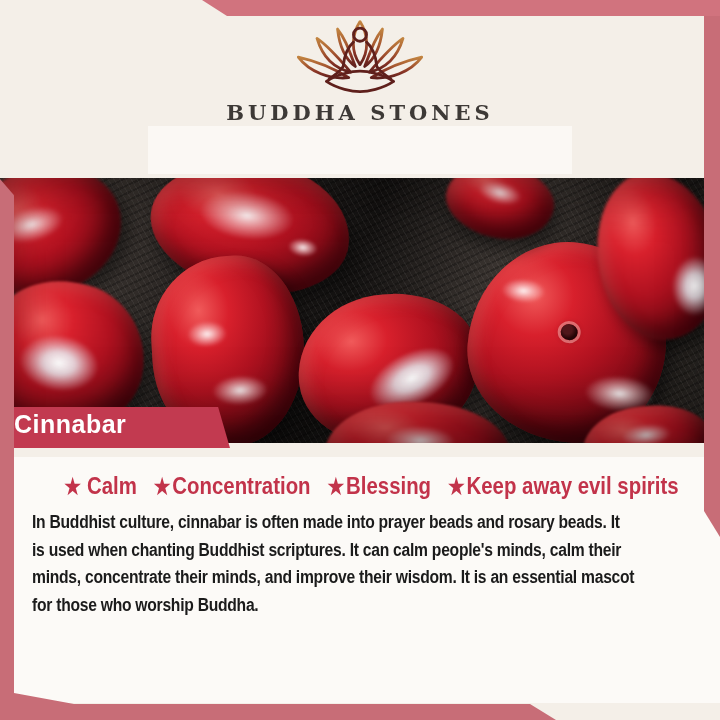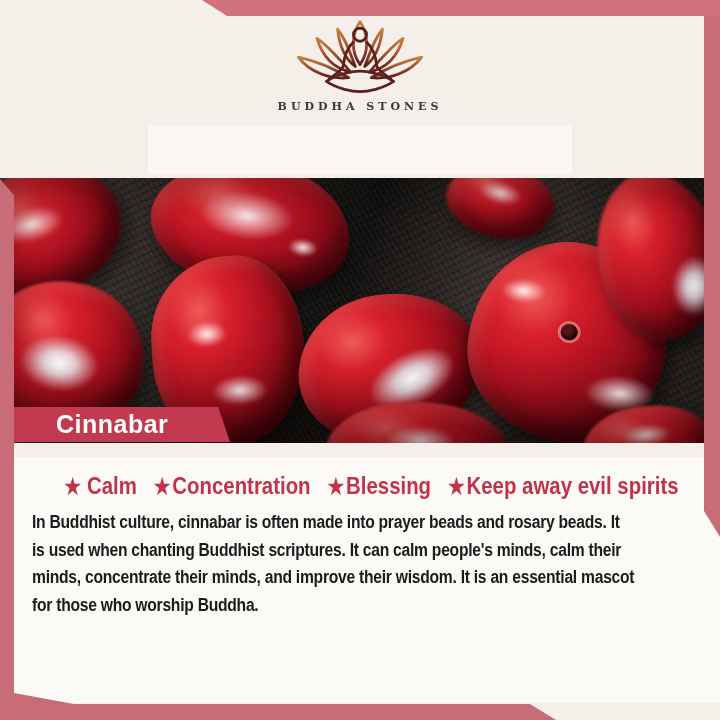--- a/index.html
+++ b/index.html
@@ -16,21 +16,21 @@
   .page{
     position:relative;width:720px;height:720px;overflow:hidden;
     background:var(--cream);
     font-family:"Liberation Sans",sans-serif;
   }
   
   .logo-wrap{position:absolute;top:16px;left:50%;transform:translateX(-50%);width:156px;height:86px;}
   .brand{
     position:absolute;top:100px;left:0;right:0;text-align:center;
     font-family:"DejaVu Serif","Liberation Serif",serif;
-    font-size:11px;letter-spacing:4px;color:#3d3936;font-weight:600;
+    font-size:21px;letter-spacing:4px;color:#3d3936;font-weight:600;
   }
   .title-strip{position:absolute;left:148px;top:126px;width:424px;height:48px;background:var(--strip);}
   .page-title{
     position:absolute;left:0;right:0;top:130px;height:42px;line-height:42px;text-align:center;
     color:var(--accent-red);font-size:39px;font-weight:bold;white-space:nowrap;
   }
   .page-title .squeeze{display:inline-block;transform:scaleX(.8);transform-origin:center;}
   
   .photo{
     position:absolute;left:0;top:178px;width:720px;height:265px;overflow:hidden;
@@ -54,23 +54,23 @@
     filter:blur(1px);
   }
   .hole{
     position:absolute;width:17px;height:16px;border-radius:50%;
     background:radial-gradient(circle at 40% 35%, #50161a 0 30%, #270507 60%, #1a0304 100%);
     box-shadow:0 0 0 3px rgba(255,190,185,.5), 0 0 6px rgba(0,0,0,.4);
   }
   .vignette{position:absolute;inset:0;box-shadow:inset 0 -30px 60px rgba(0,0,0,.35), inset 0 18px 46px rgba(0,0,0,.22);}
   
   .stone-label{
-    position:absolute;left:14px;top:407px;width:216px;height:35px;background:var(--accent-red);
+    position:absolute;left:14px;top:407px;width:216px;height:41px;background:var(--accent-red);
     clip-path:polygon(0 0, 94.5% 0, 100% 100%, 0 100%);
-    color:#fff;font-size:25px;font-weight:bold;line-height:35px;padding-left:42px;box-sizing:border-box;
+    color:#fff;font-size:25px;font-weight:bold;line-height:35px;box-sizing:border-box;
     letter-spacing:.5px;
   }
   
   .card{position:absolute;left:14px;top:457px;width:706px;height:246px;background:var(--card);}
   .features{position:absolute;left:0;right:0;top:472px;height:34px;text-align:center;white-space:nowrap;}
   .features .squeeze{display:inline-block;transform:scaleX(.85);transform-origin:center;}
   .feature{display:inline-block;margin:0 10px;color:var(--feature-red);font-weight:bold;font-size:24px;}
   .feature .star{font-size:22px;display:inline-block;margin-right:2px;}
   .feature:first-child .star{margin-right:7px;}
   .description{position:absolute;left:32px;top:509px;width:760px;}

